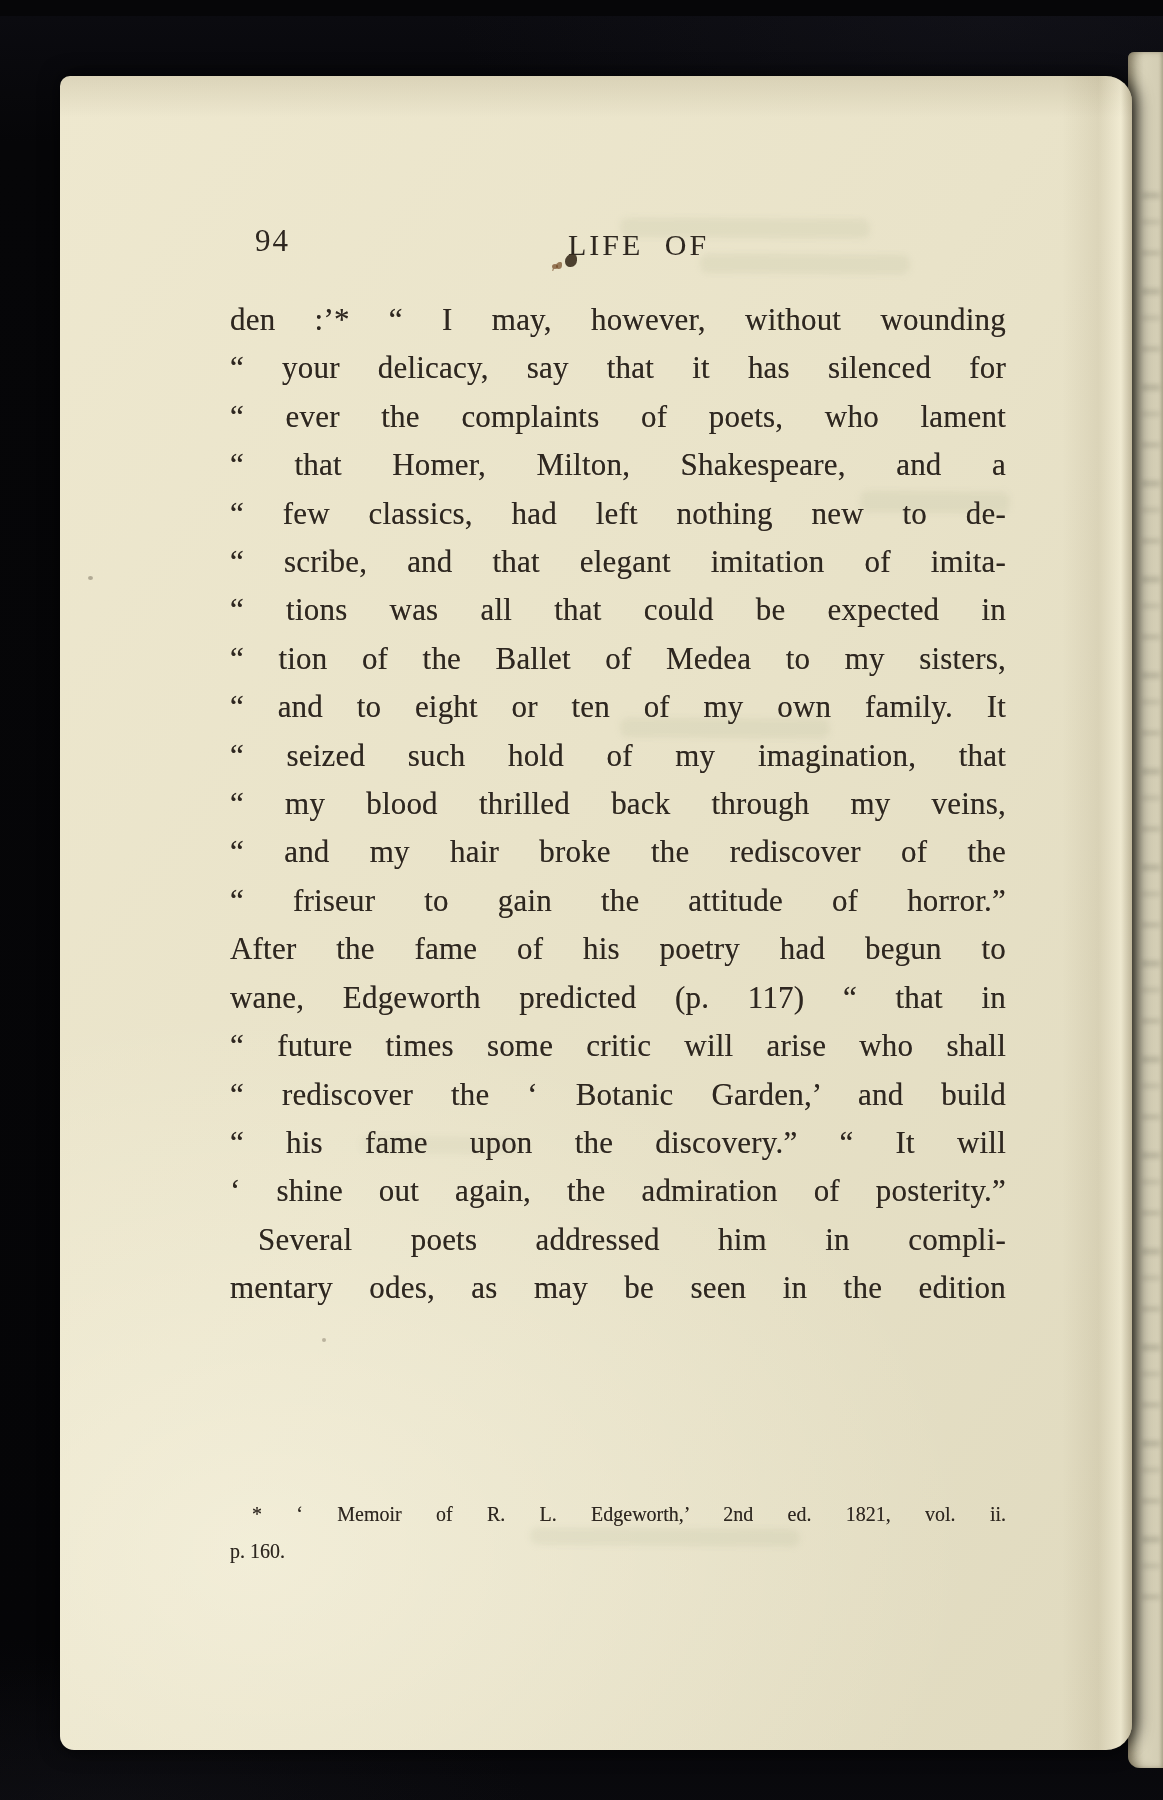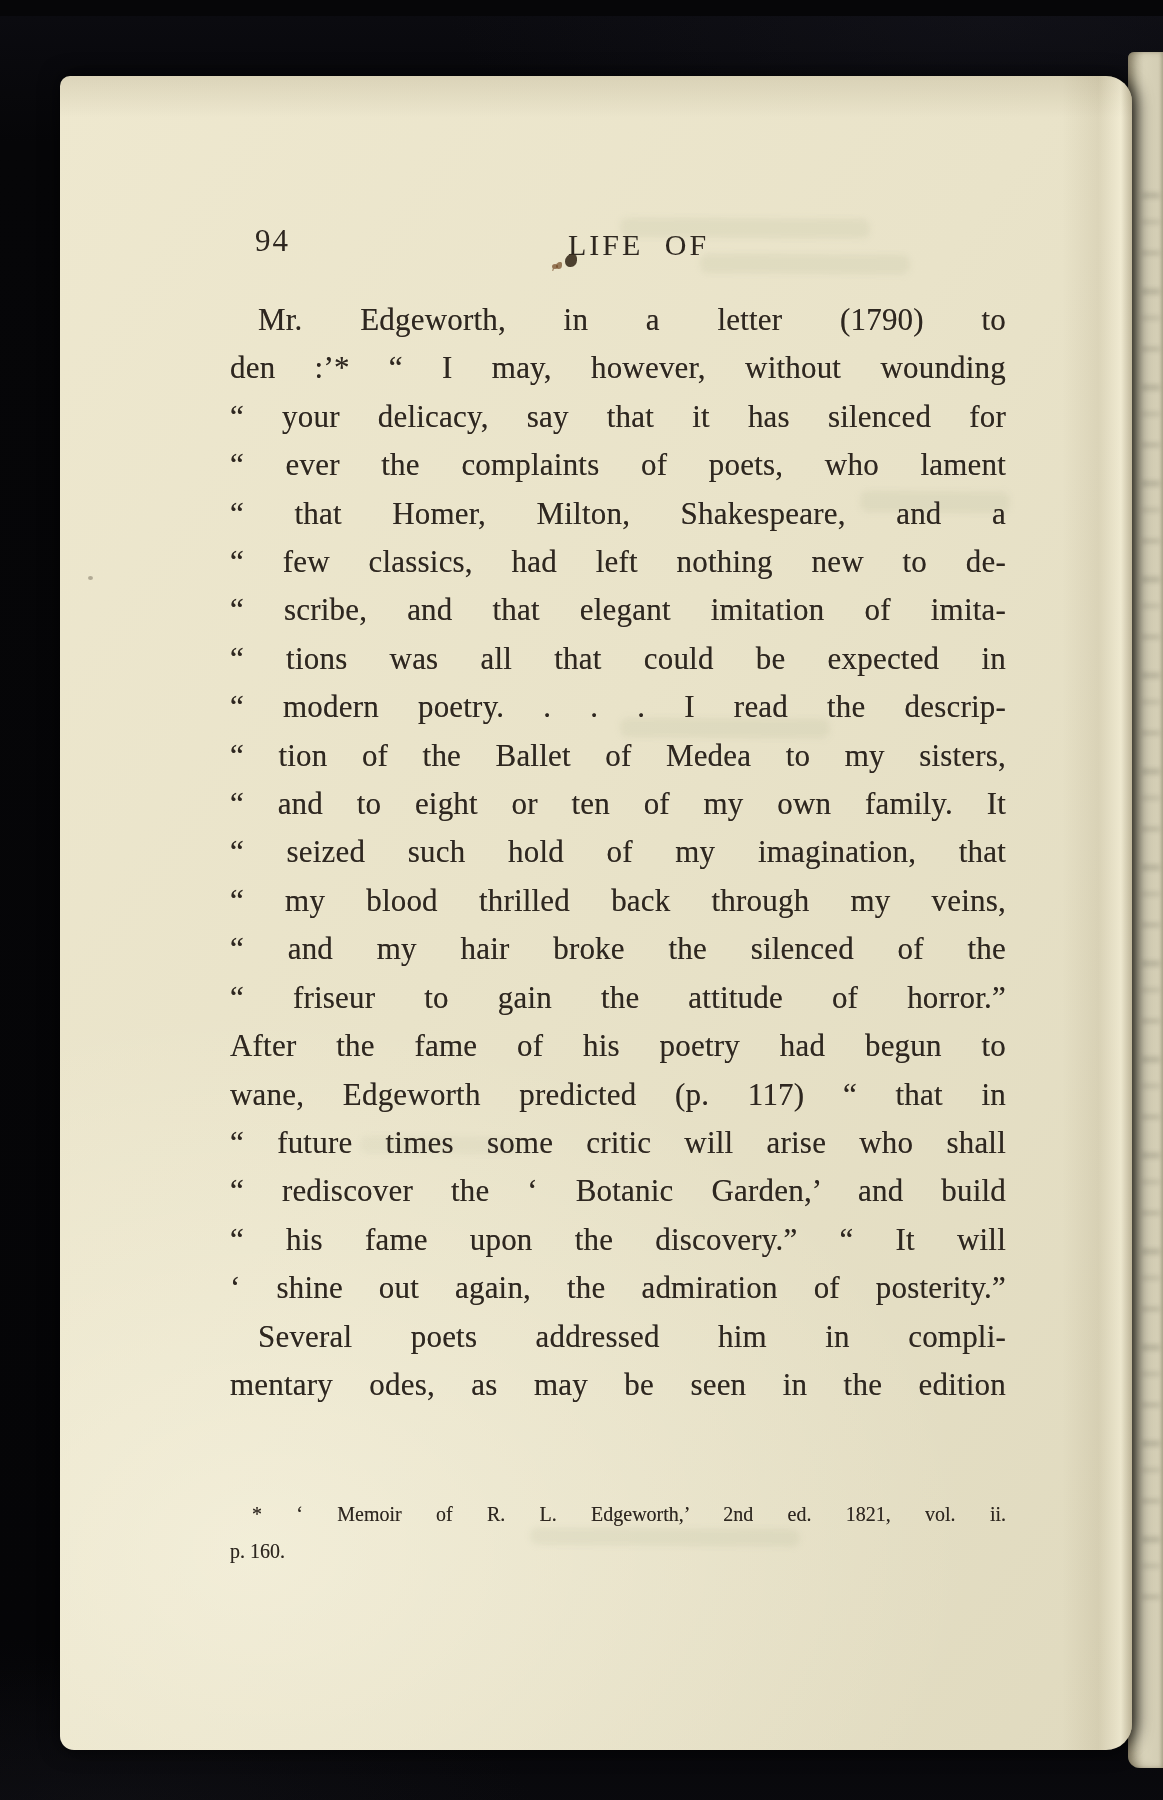--- a/index.html
+++ b/index.html
@@ -95,34 +95,32 @@
     <div class="speck2"></div>
 
     <div class="ghost g1"></div>
     <div class="ghost g2"></div>
     <div class="ghost g3"></div>
     <div class="ghost g4"></div>
     <div class="ghost g5"></div>
     <div class="ghost g6"></div>
 
     <div class="body-text">
-      <div class="line indent">Mr. Edgeworth, in a letter (1790) to</div>
       <div class="line">den :’* “ I may, however, without wounding</div>
       <div class="line">“ your delicacy, say that it has silenced for</div>
       <div class="line">“ ever the complaints of poets, who lament</div>
       <div class="line">“ that Homer, Milton, Shakespeare, and a</div>
       <div class="line">“ few classics, had left nothing new to de-</div>
       <div class="line">“ scribe, and that elegant imitation of imita-</div>
       <div class="line">“ tions was all that could be expected in</div>
-      <div class="line">“ modern poetry. . . . I read the descrip-</div>
       <div class="line">“ tion of the Ballet of Medea to my sisters,</div>
       <div class="line">“ and to eight or ten of my own family. It</div>
       <div class="line">“ seized such hold of my imagination, that</div>
       <div class="line">“ my blood thrilled back through my veins,</div>
-      <div class="line">“ and my hair broke the silenced of the</div>
+      <div class="line">“ and my hair broke the rediscover of the</div>
       <div class="line">“ friseur to gain the attitude of horror.”</div>
       <div class="line">After the fame of his poetry had begun to</div>
       <div class="line">wane, Edgeworth predicted (p. 117) “ that in</div>
       <div class="line">“ future times some critic will arise who shall</div>
       <div class="line">“ rediscover the ‘ Botanic Garden,’ and build</div>
       <div class="line">“ his fame upon the discovery.” “ It will</div>
       <div class="line">‘ shine out again, the admiration of posterity.”</div>
       <div class="line indent">Several poets addressed him in compli-</div>
       <div class="line">mentary odes, as may be seen in the edition</div>
     </div>

